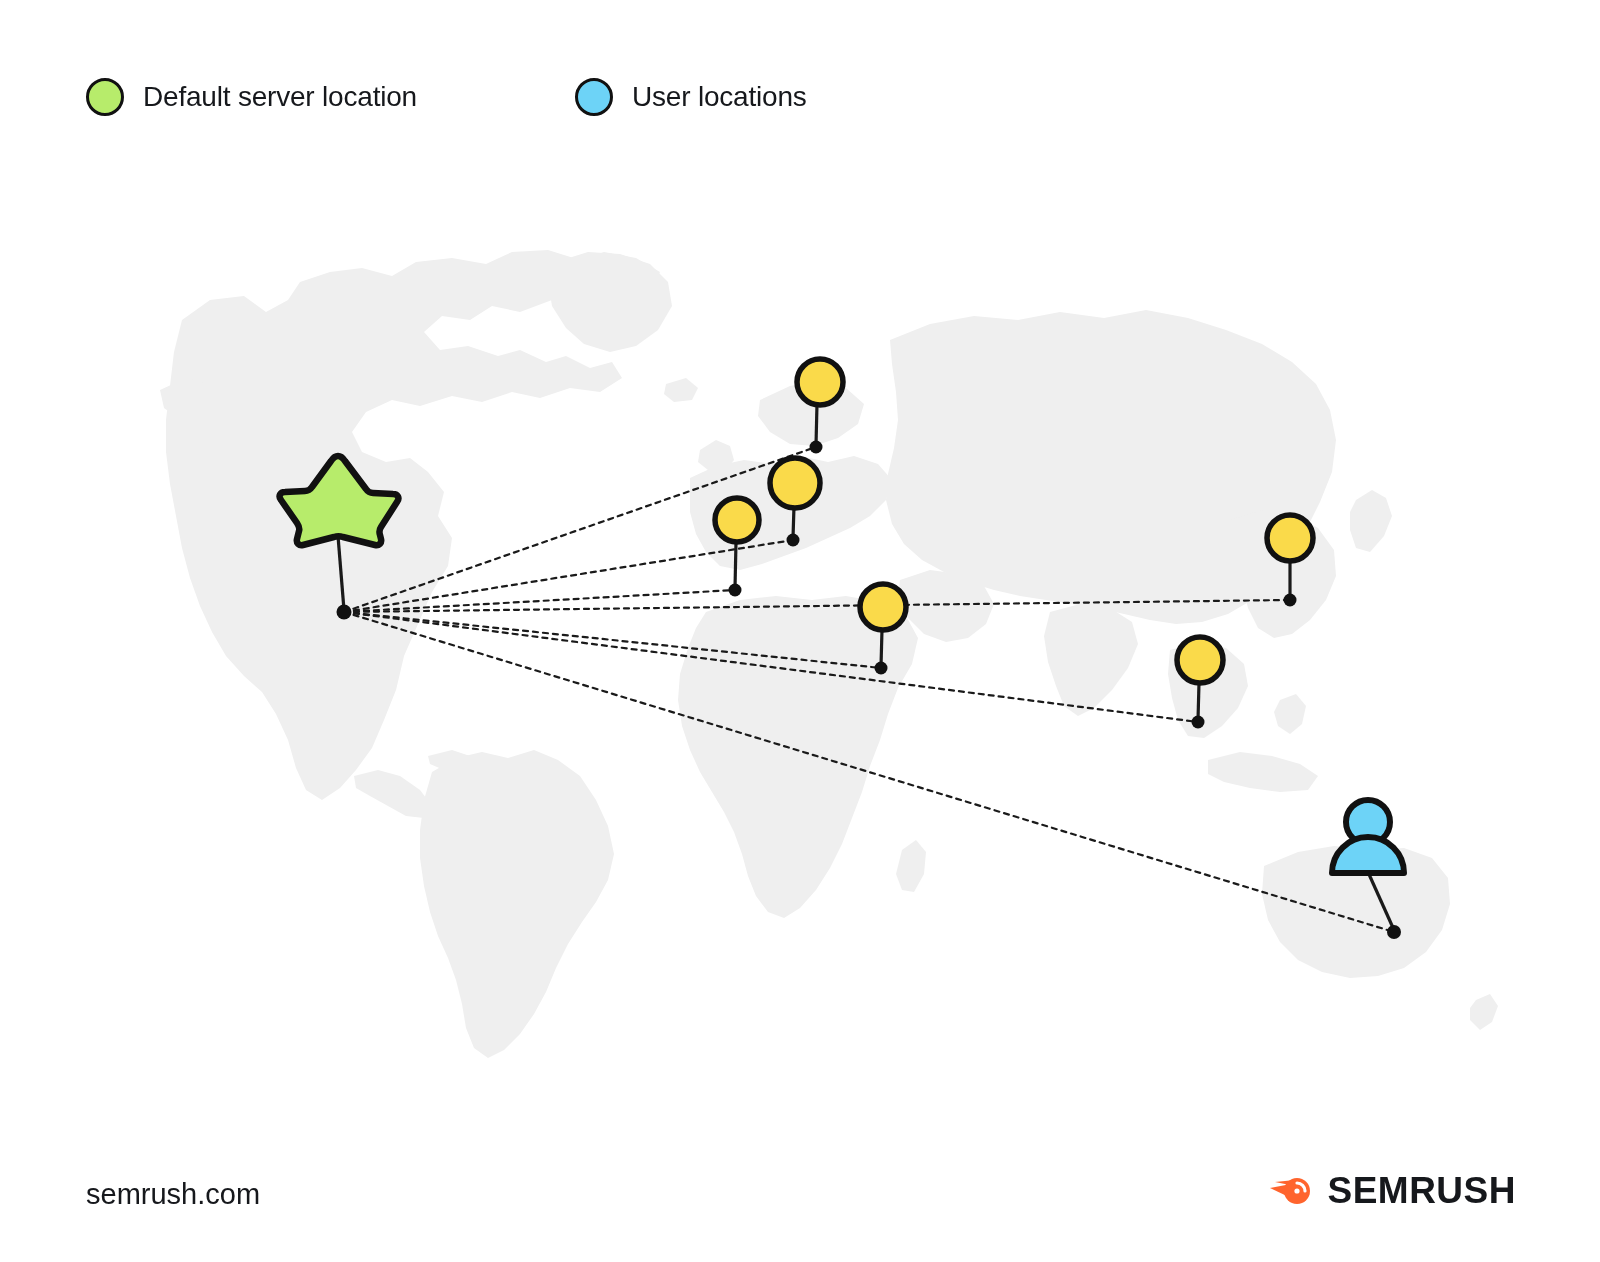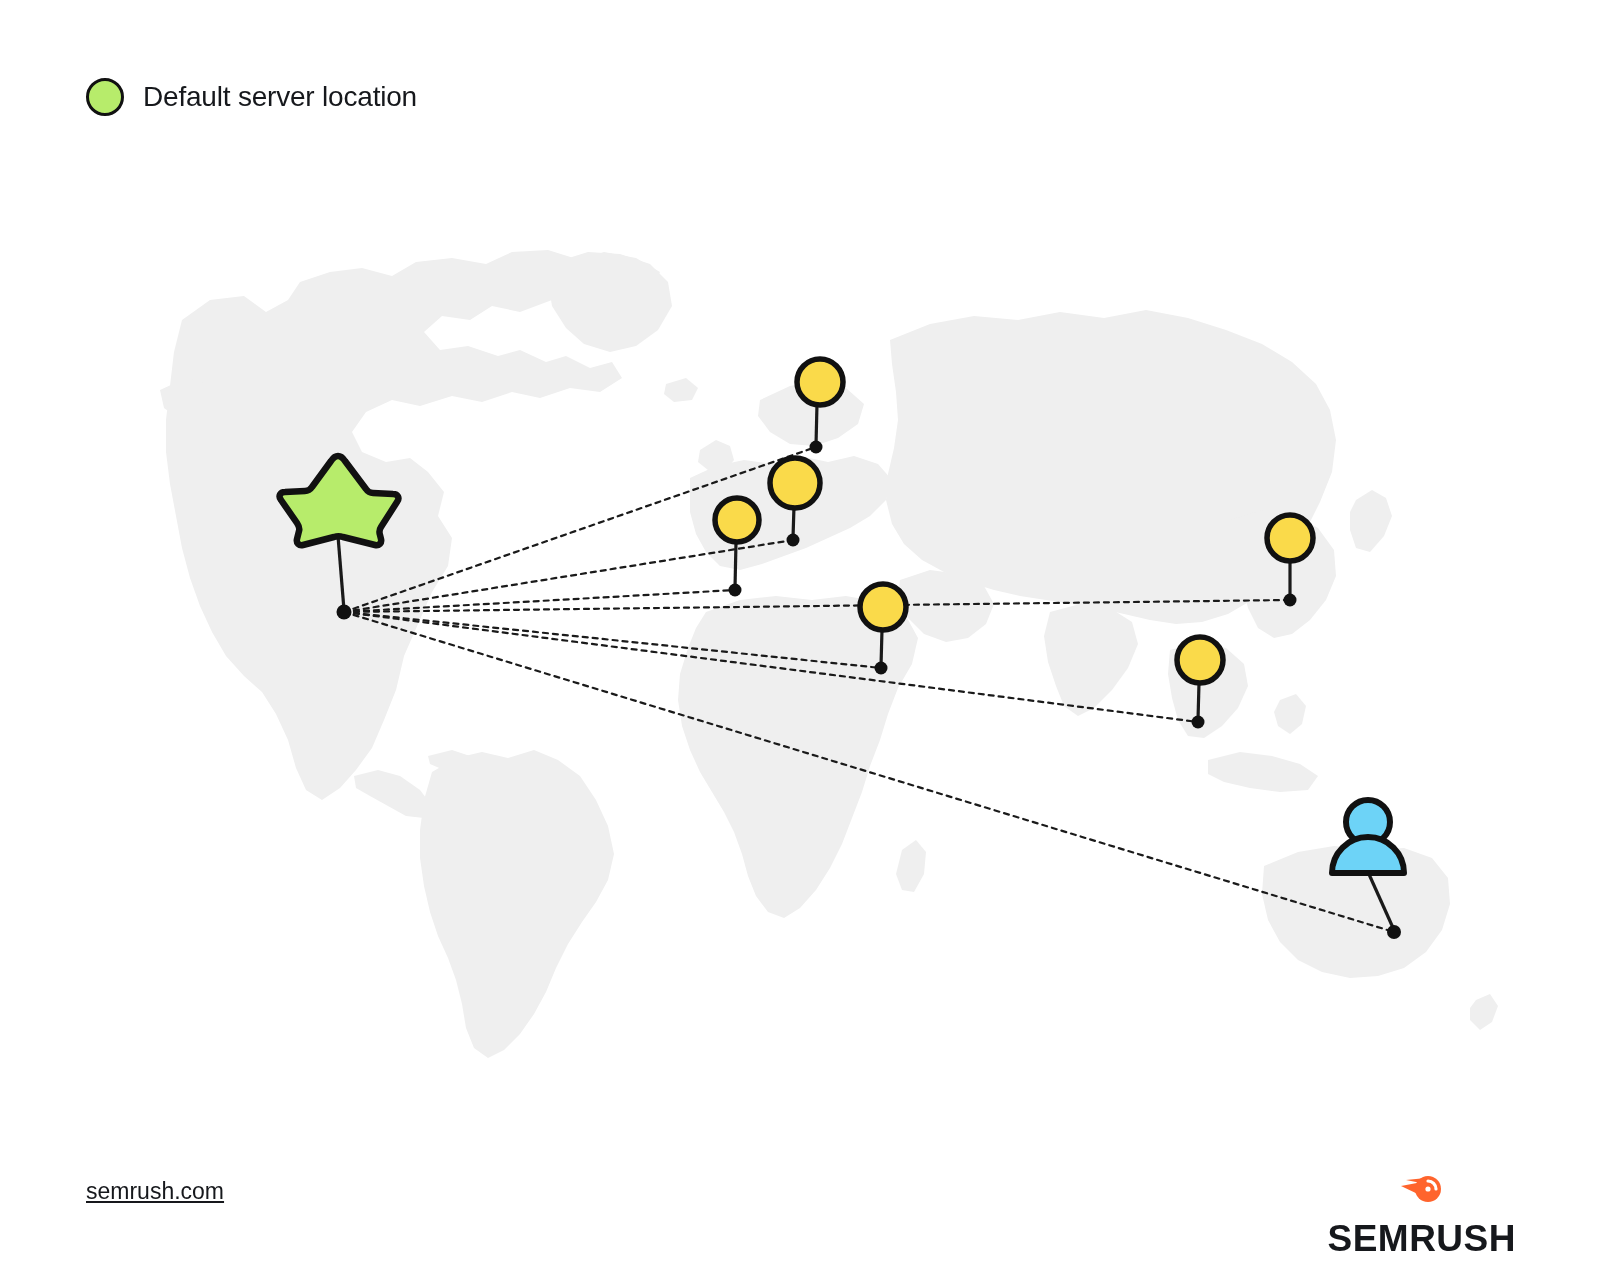--- a/index.html
+++ b/index.html
@@ -60,33 +60,31 @@
     left: 0; top: 0;
     width: 1600px;
     height: 1262px;
   }
 
   
   .footer-url {
     position: absolute;
     left: 86px;
     top: 1178px;
-    font-size: 23px;
+    font-size: 29px;
     color: #16181c;
     letter-spacing: 0px;
-    text-decoration: underline;
   }
   .brand {
     position: absolute;
     right: 84px;
     top: 1172px;
     display: flex;
     align-items: center;
     gap: 14px;
-    flex-direction: column;
   }
   .brand-word {
     font-size: 37px;
     font-weight: bold;
     color: #16181c;
     letter-spacing: 0.5px;
     line-height: 1;
   }
 </style>
 </head>
@@ -99,20 +97,24 @@
     <div class="legend-item">
       <span class="legend-swatch" style="background:#b7ec6b"></span>
       <span class="legend-label">Default server location</span>
     </div>
 
     <div class="legend-gap-1"></div>
 
 
     <div class="legend-gap-2"></div>
 
+    <div class="legend-item">
+      <span class="legend-swatch" style="background:#6dd3f7"></span>
+      <span class="legend-label">User locations</span>
+    </div>
 
   </div>
 
   <svg id="map-layer" viewBox="0 0 1600 1262" xmlns="http://www.w3.org/2000/svg">
 
     <g id="landmasses" fill="#efefef">
 
       <path d="M182 320 L210 300 L244 296 L266 312 L288 300 L300 282 L330 272 L362 268 L392 276 L416 262
         L452 258 L486 264 L512 252 L548 250 L580 260 L604 252 L636 258 L660 272 L650 292 L622 300
         L598 294 L572 306 L552 300 L520 312 L492 306 L470 320 L442 316 L424 332 L440 350 L468 346

